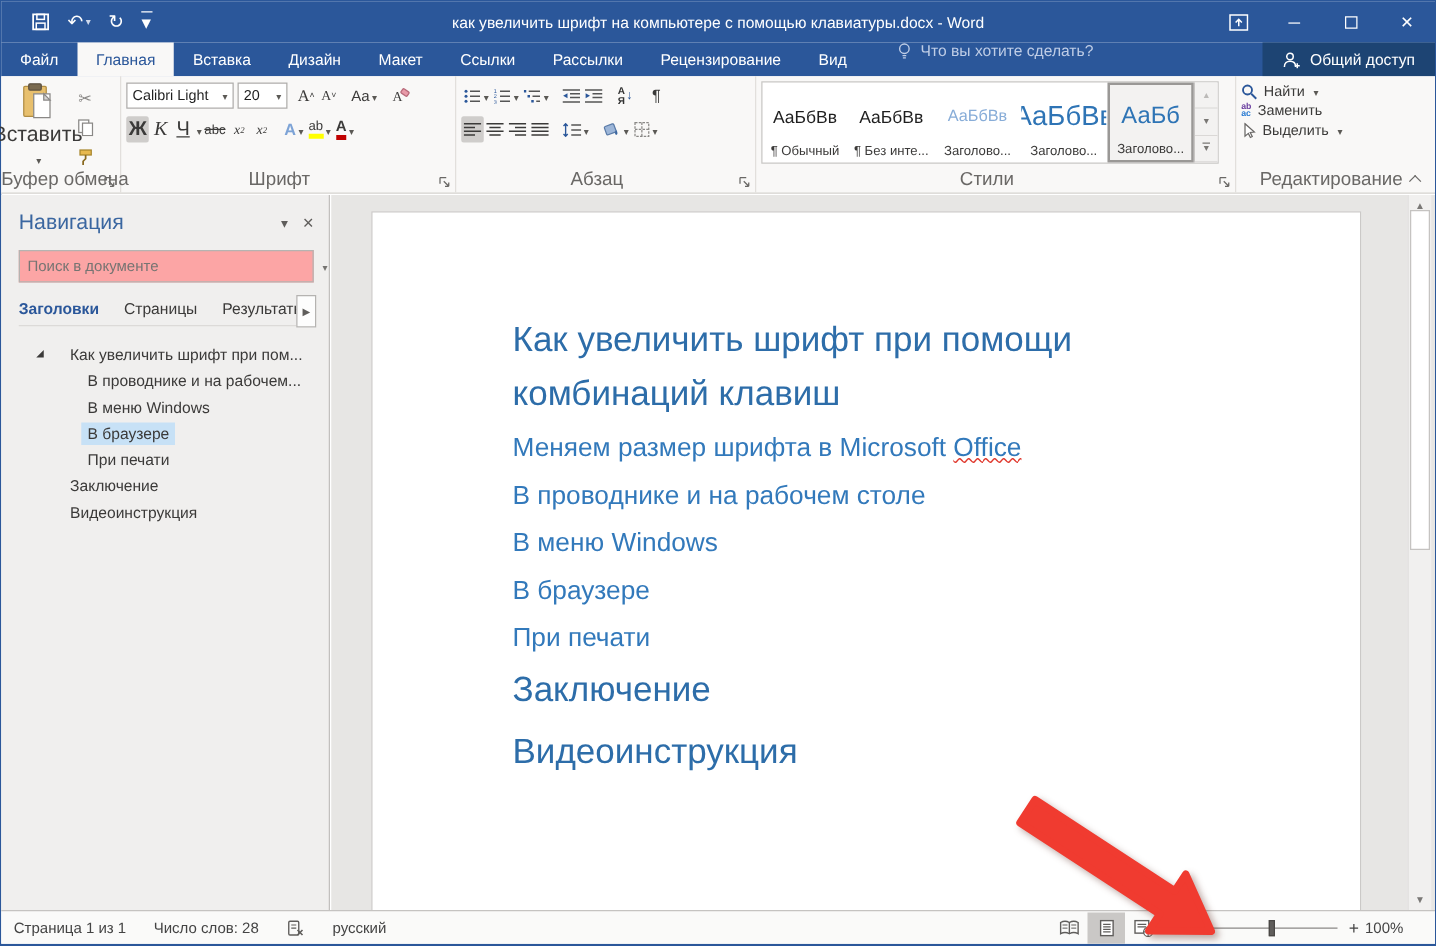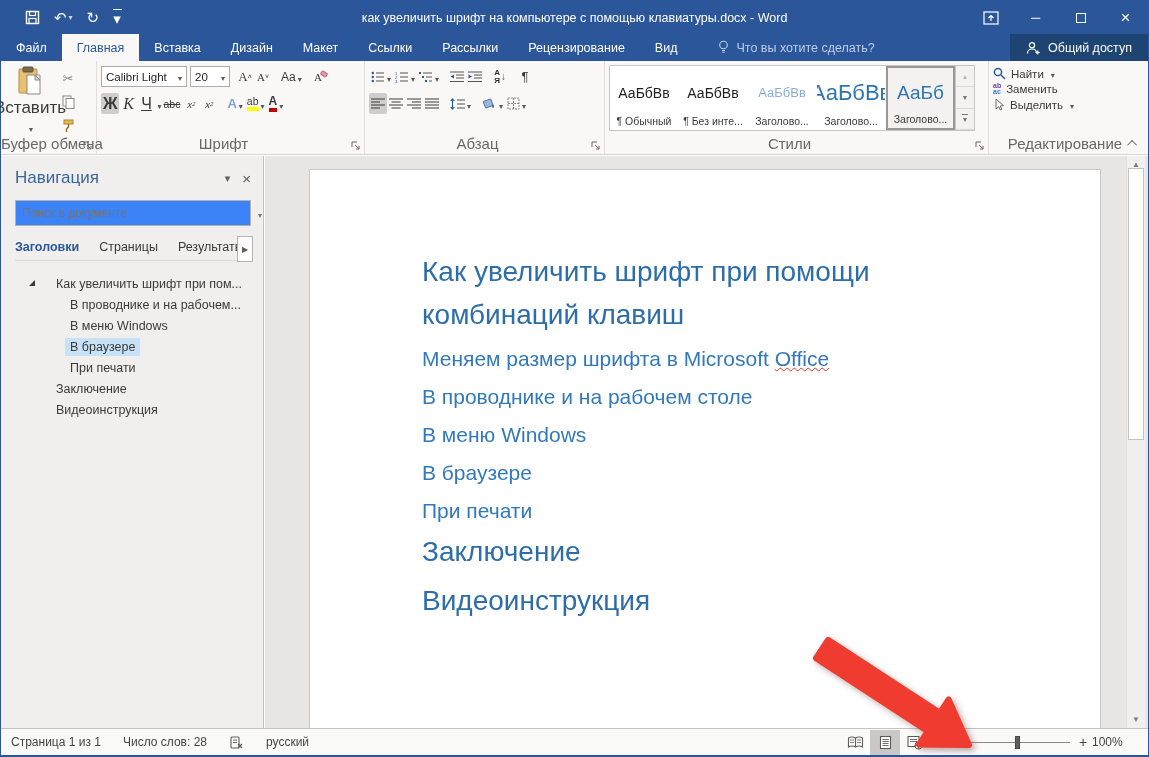--- a/index.html
+++ b/index.html
@@ -16,21 +16,21 @@
   .qat-more { font-size:9px; letter-spacing:1px; border-top:1px solid #fff; padding-top:1px; }
   #title-text { position:absolute; left:0; right:0; text-align:center; font-size:12.5px; color:#ffffff; pointer-events:none; }
   .win-controls { margin-left:auto; display:flex; align-items:center; gap:0; height:100%; }
   .win-btn { width:45px; height:100%; display:flex; align-items:center; justify-content:center; color:#fff; font-size:13px; }
   .maxbox { width:10px; height:10px; border:1px solid #fff; display:inline-block; }
 
   
   #tabrow { position:absolute; top:33px; left:0; right:0; height:27px; background:#2b579a; display:flex; align-items:stretch; }
   .rtab { color:#fff; font-size:12.5px; padding:0 15px; display:flex; align-items:center; }
   .rtab.active { background:#f9f8f7; color:#2b579a; }
-  #tellme { display:flex; align-items:center; gap:7px; color:#bfcde6; font-size:12.5px; padding:0 14px; margin-left:12px; }
+  #tellme { display:flex; align-items:flex-start; gap:7px; color:#bfcde6; font-size:12.5px; padding:0 14px; margin-left:12px; }
   #share { margin-left:auto; background:#1d4473; color:#fff; font-size:12.5px; display:flex; align-items:center; gap:7px; padding:0 16px; }
 
   
   #ribbon { position:absolute; top:60px; left:0; right:0; height:94px; background:#f9f8f7; border-bottom:1px solid #d6d3d0; display:flex; }
   .rgroup { position:relative; border-right:1px solid #e2dfdc; padding:3px 4px 18px 4px; display:flex; }
   .glabel { position:absolute; bottom:2px; left:0; right:14px; text-align:center; font-size:15px; color:#6a6866; white-space:nowrap; }
   .glabel-full { right:0; }
   .launcher { position:absolute; bottom:3px; right:3px; width:10px; height:10px; }
   .caret::after { content:"▾"; font-size:8px; color:#5b5955; margin-left:2px; }
   .icon-btn { display:inline-flex; align-items:center; justify-content:center; min-width:18px; height:21px; padding:0 2px; border-radius:2px; color:#3b3a39; }
@@ -93,40 +93,40 @@
   #ribbon-collapse { position:absolute; right:9px; bottom:6px; width:9px; height:8px; }
   #ribbon-collapse i { display:block; width:7px; height:7px; border-left:1.5px solid #6a6866; border-top:1.5px solid #6a6866; transform:rotate(45deg) translateY(2px); }
 
   
   #navpane { position:absolute; top:155px; bottom:27px; left:0; width:263px; background:#f0efee; border-right:1px solid #c2c0be; padding:12px 12px 0 14px; }
   #nav-head { display:flex; align-items:center; }
   #nav-title { color:#3a66a0; font-size:17px; font-family:"Liberation Sans",sans-serif; }
   #nav-head .spacer { flex:1; }
   .nav-hbtn { color:#5f5d5b; font-size:11px; margin-left:12px; }
   .nav-close { font-size:15px; }
-  #nav-search { margin-top:12px; height:24px; background:#3b82f6; border:1px solid #b5b3b1; display:flex; align-items:center; padding:12px 6px;gap:37px; }
+  #nav-search { margin-top:12px; height:24px; background:#fca5a5; border:1px solid #b5b3b1; display:flex; align-items:center; padding:12px 6px;gap:37px; }
   #nav-search input { flex:1; border:none; outline:none; font-size:12px; color:#1f1f1f; font-family:"Liberation Sans",sans-serif; background:transparent; }
   #nav-search input::placeholder { color:#767472; }
   #nav-search .caret::after { color:#767472; }
   #nav-tabs { display:flex; margin-top:14px; border-bottom:1px solid #dcdad8; padding-bottom:6px; position:relative; }
   .ntab { font-size:12.5px; color:#3b3a39; margin-right:20px; white-space:nowrap; }
   .ntab.active { color:#2b579a; font-weight:bold; }
   .ntab-scroll { position:absolute; right:-2px; top:-4px; width:16px; height:26px; background:#fdfdfd; border:1px solid #b5b3b1; display:flex; align-items:center; justify-content:center; font-size:8px; color:#5f5d5b; }
   #nav-items { margin-top:12px; font-size:12.5px; color:#3b3a39; }
   .nitem { height:21px; display:flex; align-items:center; white-space:nowrap; overflow:hidden; }
   .nitem .txt { padding:2px 5px; }
   .nitem.lvl1 { padding-left:36px; position:relative; }
   .nitem.lvl1 .tri { position:absolute; left:13px; top:6px; }
   .nitem.lvl1.noarrow { padding-left:36px; }
   .nitem.lvl2 { padding-left:50px; }
   .nitem.sel .txt { background:#c7e1f6; }
 
   
   #canvas { position:absolute; top:155px; bottom:27px; left:264px; right:0; background:#e7e6e4; }
-  #page { position:absolute; left:44px; top:13px; width:792px; bottom:-4px; background:#fff; border:1px solid #cbc9c7; }
+  #page { position:absolute; left:32px; top:13px; width:792px; bottom:-4px; background:#fff; border:1px solid #cbc9c7; }
   #doc-content { padding:80px 60px 0 112px; width:640px; }
   .h1 { color:#2d6da9; font-size:28px; line-height:43px; font-weight:normal; width:480px; margin-bottom:6px; }
   .h2 { color:#3279bb; font-size:21px; line-height:30px; font-weight:normal; margin:8px 0 0 0; }
   .h1.later { margin-top:4px; }
   .h1.last { margin-top:3px; }
   .sq { text-decoration:underline; text-decoration-style:wavy; text-decoration-color:#e0392e; text-decoration-thickness:1px; }
 
   
   #vscroll { position:absolute; right:3px; top:0; bottom:0; width:19px; background:#f1f0ef; border-left:1px solid #e0dedd; }
   .vs-btn { position:absolute; left:0; right:0; height:17px; display:flex; align-items:center; justify-content:center; font-size:8px; color:#7a7876; }

